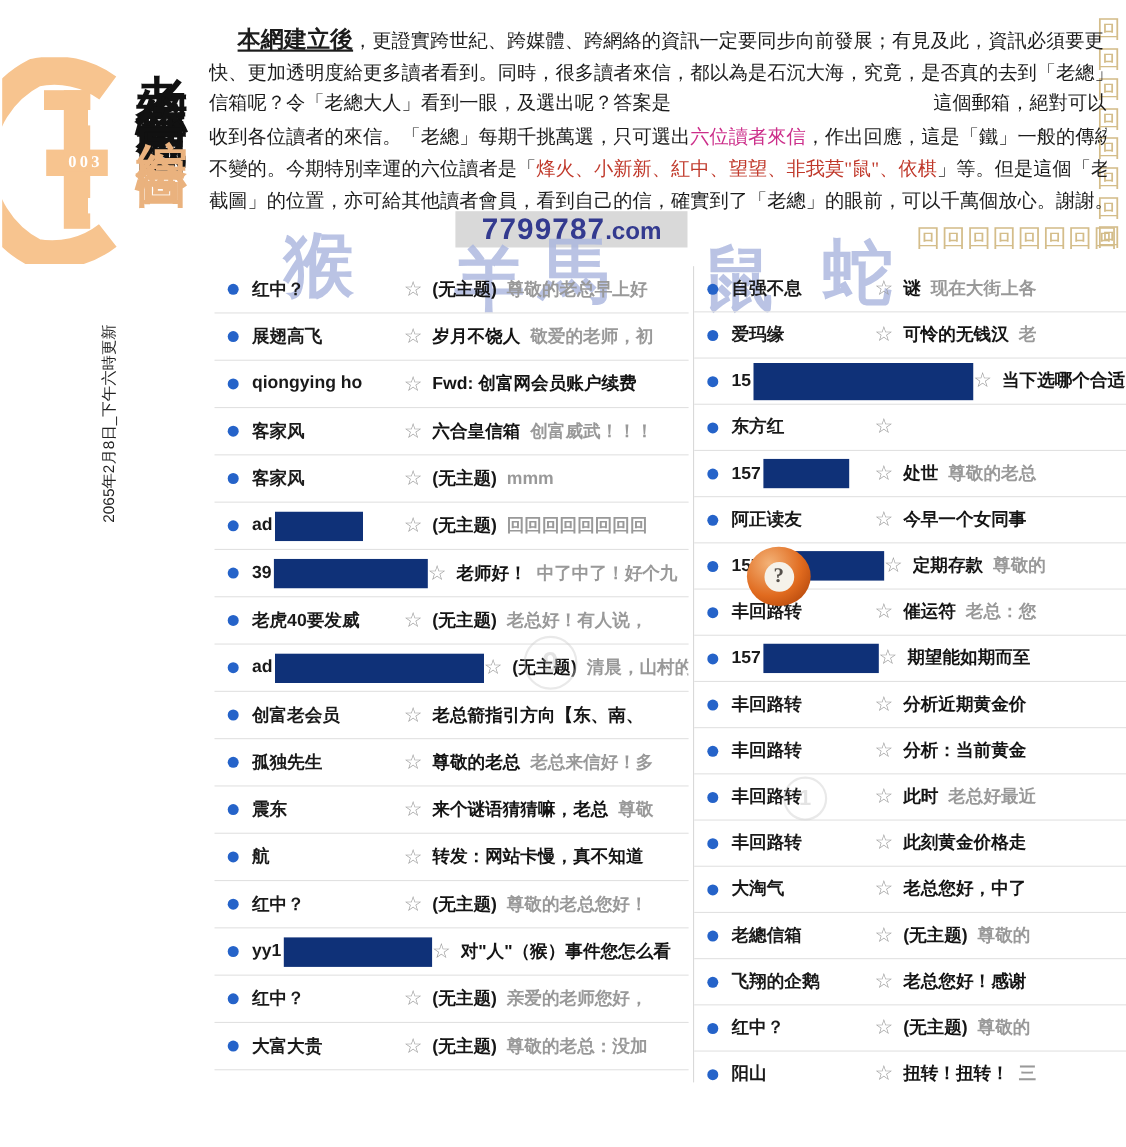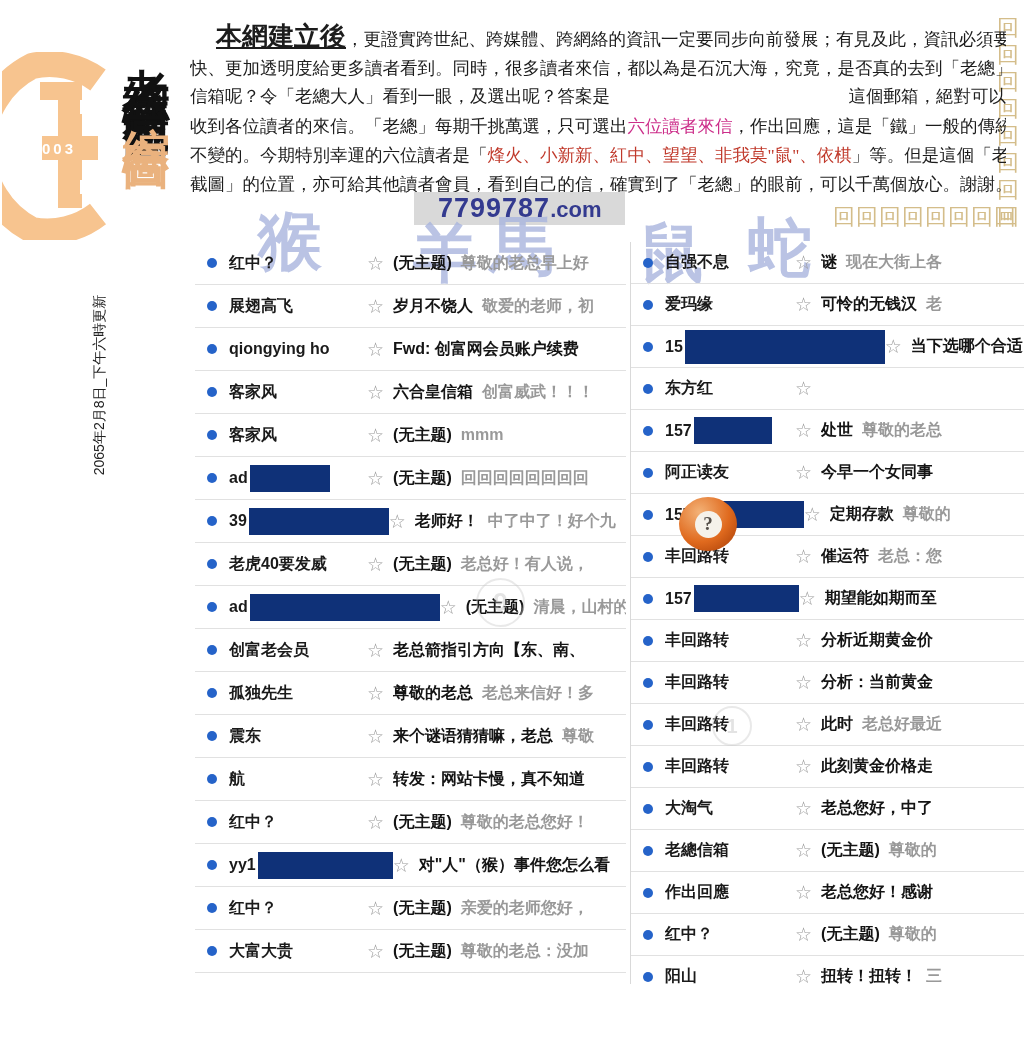--- a/index.html
+++ b/index.html
@@ -1,41 +1,41 @@
 <!DOCTYPE html>
 <html><head>
 <meta charset="utf-8">
 <style>
   html,body{margin:0;padding:0;background:#fff;}
   #page{position:relative;width:1024px;height:1043px;background:#fff;overflow:hidden;
         font-family:"Liberation Sans","DejaVu Sans",sans-serif;}
 
   
   #ornament{position:absolute;left:2px;top:52px;width:118px;height:188px;}
-  #ornament-num{position:absolute;left:42px;top:140px;color:#fff;font-size:15px;font-weight:bold;
-        letter-spacing:3px;font-family:Liberation Sans, sans-serif;text-align:center;}
+  #ornament-num{position:absolute;left:62px;top:140px;color:#fff;font-size:15px;font-weight:bold;
+        letter-spacing:3px;font-family:Liberation Serif, serif;text-align:center;}
   #v-title{position:absolute;left:118px;top:30px;writing-mode:vertical-rl;text-orientation:upright;
         font-family:"Liberation Serif","DejaVu Serif",serif;font-weight:bold;font-size:47px;
         letter-spacing:10px;color:#111;line-height:1.2;}
   #v-title .orange-part{color:#eab27e;}
   #date-note{position:absolute;left:-18px;top:375px;width:238px;height:20px;
         transform:rotate(-90deg);font-size:14px;color:#222;text-align:center;white-space:nowrap;}
 
   
   .meander{color:#d4bd8a;font-size:22px;font-family:"DejaVu Sans",sans-serif;}
   #meander-v{position:absolute;left:997px;top:14px;width:26px;line-height:27px;word-break:break-all;}
   #meander-h{position:absolute;left:833px;top:202px;letter-spacing:1px;white-space:nowrap;}
 
   
   #intro{position:absolute;left:190px;top:22px;width:816px;
         font-family:"Liberation Serif","DejaVu Serif",serif;
         font-size:17.5px;line-height:29px;color:#1c1c1c;}
   #intro .pline{white-space:nowrap;overflow:hidden;}
   #intro .flexline{display:flex;white-space:nowrap;font-family:Liberation Mono, monospace;}
-  #intro-bold{font-size:26px;font-weight:bold;text-decoration:underline;margin-left:26px;}
+  #intro-bold{font-size:21px;font-weight:bold;text-decoration:underline;margin-left:26px;}
   .hl-pink{color:#cc2e8a;}
   .hl-red{color:#c0392b;}
   #push-right{margin-left:auto;}
 
   
   #site-mark{position:absolute;left:414px;top:192px;background:#d9d9d9;padding:1px 24px;
         font-weight:bold;color:#333a8f;}
   #site-num{font-size:27px;letter-spacing:1px;}
   #site-tld{font-size:22px;}
 
@@ -338,21 +338,21 @@
       <span class="subj"><b>老总您好，中了</b><span class="prev"></span></span>
     </div>
     <div class="mrow">
       <span class="dot"></span>
       <span class="sender">老總信箱</span>
       <span class="star">☆</span>
       <span class="subj"><b>(无主题)</b><span class="prev">尊敬的</span></span>
     </div>
     <div class="mrow">
       <span class="dot"></span>
-      <span class="sender">作出回應</span>
+      <span class="sender">飞翔的企鹅</span>
       <span class="star">☆</span>
       <span class="subj"><b>老总您好！感谢</b><span class="prev"></span></span>
     </div>
     <div class="mrow">
       <span class="dot"></span>
       <span class="sender">红中？</span>
       <span class="star">☆</span>
       <span class="subj"><b>(无主题)</b><span class="prev">尊敬的</span></span>
     </div>
     <div class="mrow">

